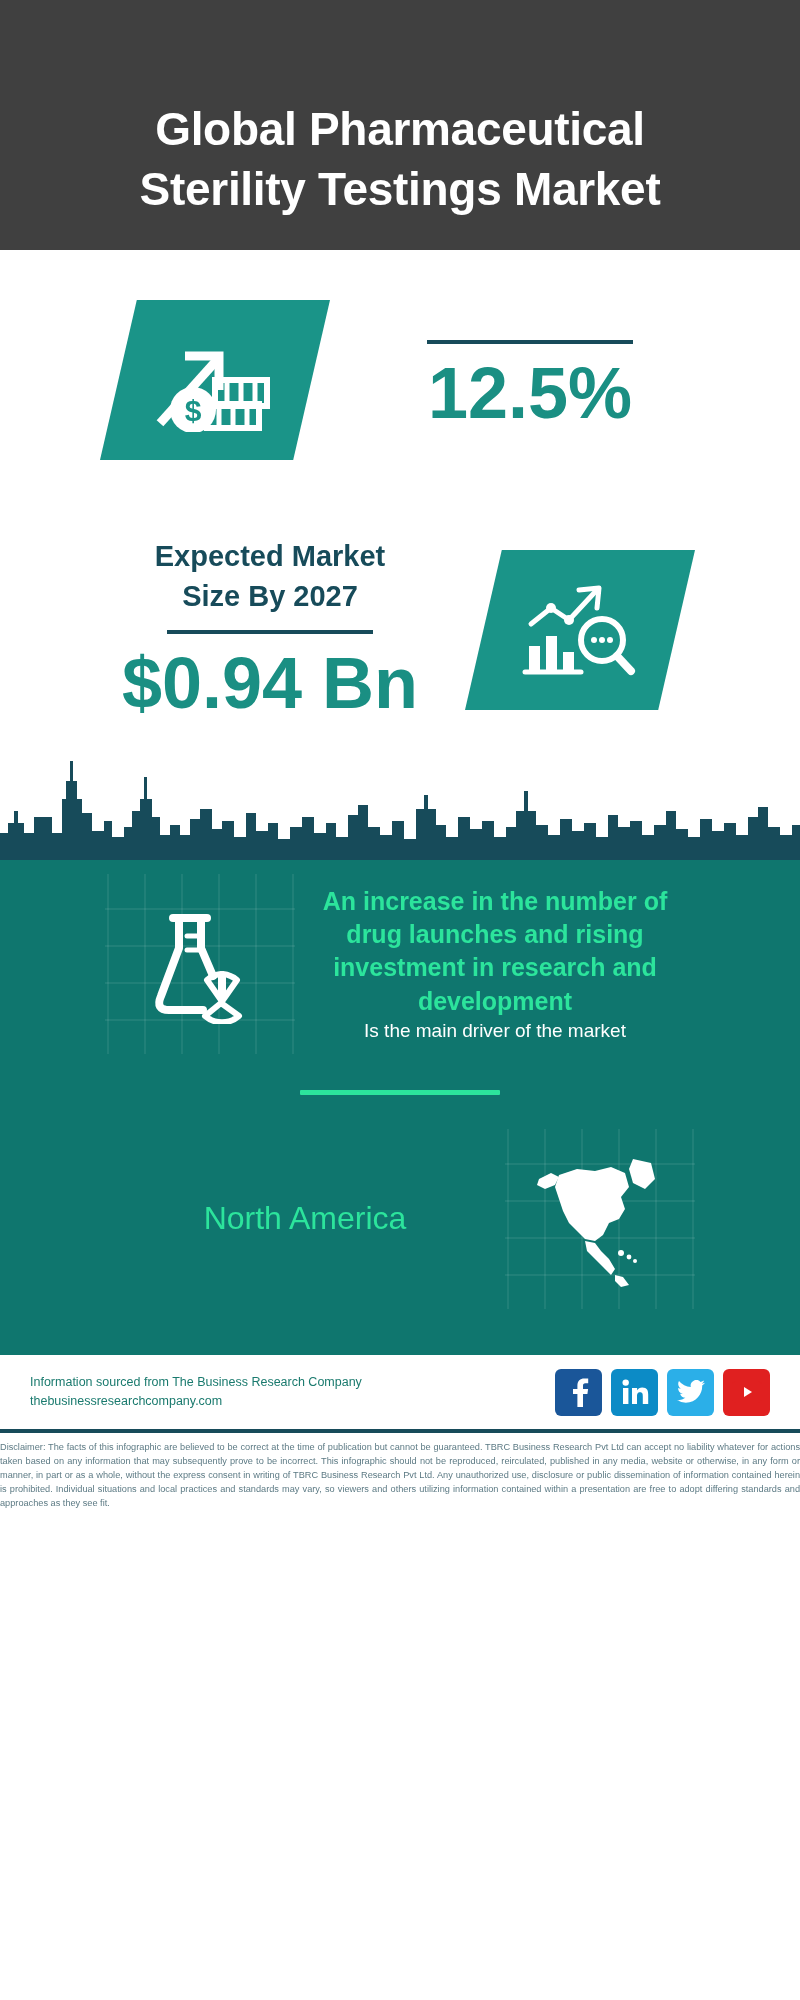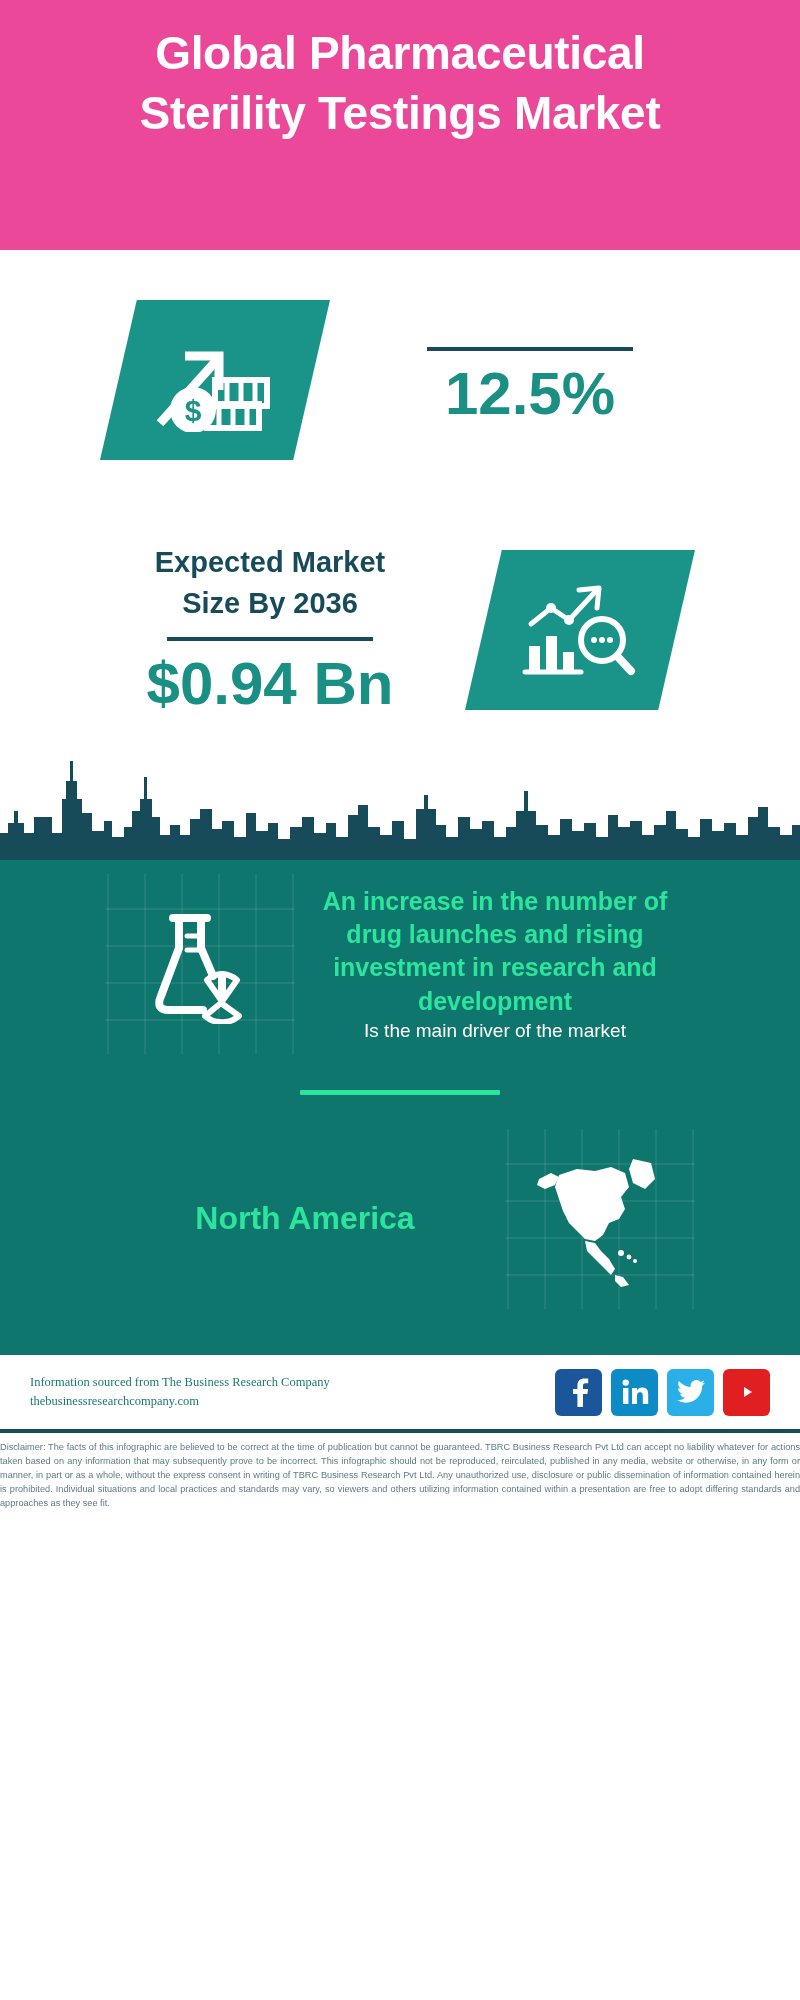--- a/index.html
+++ b/index.html
@@ -8,25 +8,25 @@
     width:800px; height:2000px;
     background:#ffffff;
     font-family:"Liberation Sans", sans-serif;
     overflow:hidden;
     position:relative;
   }
   .page { width:800px; height:2000px; position:relative; background:#fff; }
 
   
   .header {
-    background:#ec4899;
+    background:#404040;
     padding:24px 40px 30px;
     height:250px;
     display:flex;
-    align-items:flex-start;
+    align-items:flex-end;
     justify-content:center;
   }
   .header-title {
     color:#ffffff;
     font-size:46px;
     font-weight:bold;
     line-height:1.30;
     text-align:center;
     letter-spacing:-0.3px;
     max-width:660px;
@@ -65,21 +65,21 @@
   }
   .stat-rule {
     height:4px;
     background:#174b5a;
     margin:14px auto 8px;
   }
   .stat-rule.r1 { width:206px; }
   .stat-rule.r2 { width:206px; }
   .stat-value {
     color:#1a8f83;
-    font-size:60px;
+    font-size:72px;
     font-weight:bold;
     line-height:1.15;
   }
 
   .row-1 .stat-text { margin-left:30px; width:340px; }
   .row-2 .stat-text { margin-right:30px; width:330px; }
 
   
   .skyline-wrap { position:relative; height:110px; background:#fff; }
   .skyline-wrap svg { position:absolute; bottom:-1px; left:0; display:block; }
@@ -137,39 +137,38 @@
   .region-block {
     display:flex;
     align-items:center;
     justify-content:center;
     padding:8px 34px 20px;
   }
   .region-text { width:400px; text-align:center; flex:0 0 auto; }
   .region-head {
     color:#2ce49c;
     font-size:32px;
-    font-weight:bold;
+    font-weight:normal;
     line-height:1.3;
   }
   .region-sub {
     color:#ffffff;
     font-size:28px;
     font-weight:normal;
     line-height:1.35;
   }
 
   
   .source-bar {
     background:#ffffff;
     display:flex;
     align-items:center;
     padding:14px 30px;
     height:74px;
     gap:6px;
-    font-family:Liberation Serif, serif;
   }
   .source-text { flex:1 1 auto; }
   .source-line {
     color:#1a7a6e;
     font-size:12.5px;
     line-height:1.5;
   }
   .socials { display:flex; gap:9px; flex:0 0 auto; }
   .soc {
     width:47px; height:47px;
@@ -224,21 +223,21 @@
       </div>
       <div class="stat-text">
         <div class="stat-rule r1"></div>
         <div class="stat-value">12.5%</div>
       </div>
     </div>
 
     <div class="stat-row row-2">
       <div class="stat-text">
         <div class="stat-label">Expected Market
-Size By 2036</div>
+Size By 2027</div>
         <div class="stat-rule r2"></div>
         <div class="stat-value">$0.94 Bn</div>
       </div>
       <div class="para">
         <svg width="118" height="104" viewBox="0 0 118 104" fill="none">
 
           <path d="M10 46 L30 30 L48 42 L74 14" stroke="#fff" stroke-width="5" fill="none" stroke-linecap="round" stroke-linejoin="round"></path>
           <path d="M58 12 L78 10 L76 30" stroke="#fff" stroke-width="5" fill="none" stroke-linecap="round" stroke-linejoin="round"></path>
           <circle cx="30" cy="30" r="5" fill="#fff"></circle>
           <circle cx="48" cy="42" r="5" fill="#fff"></circle>

